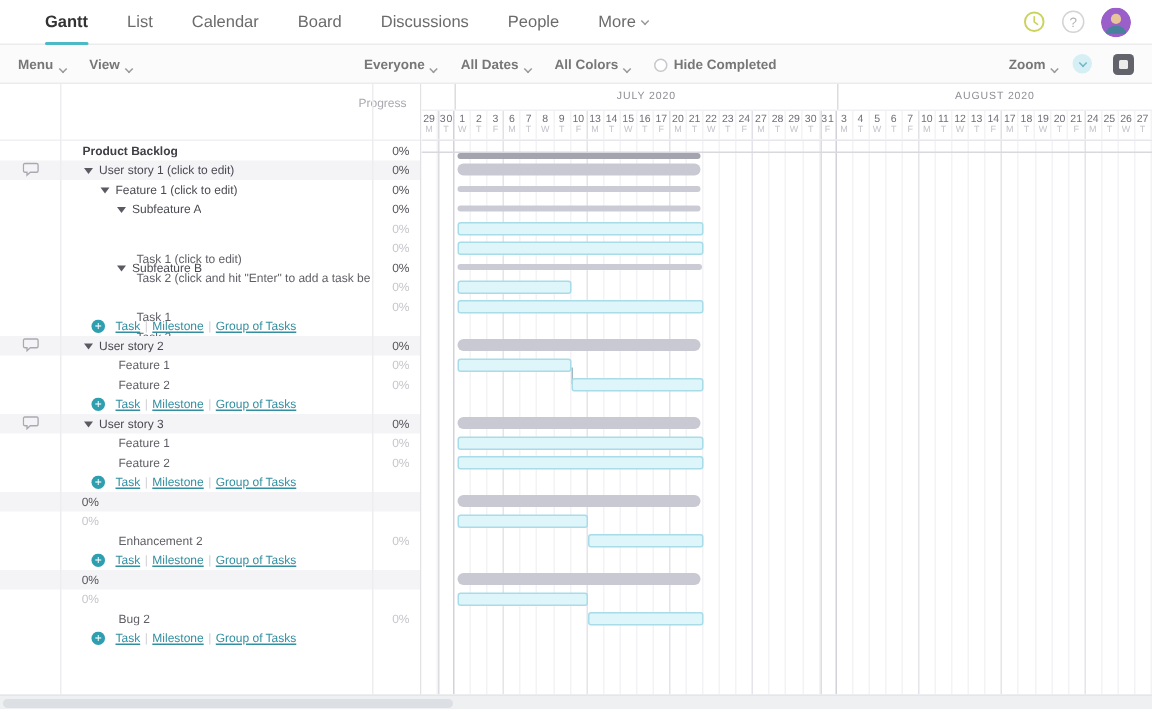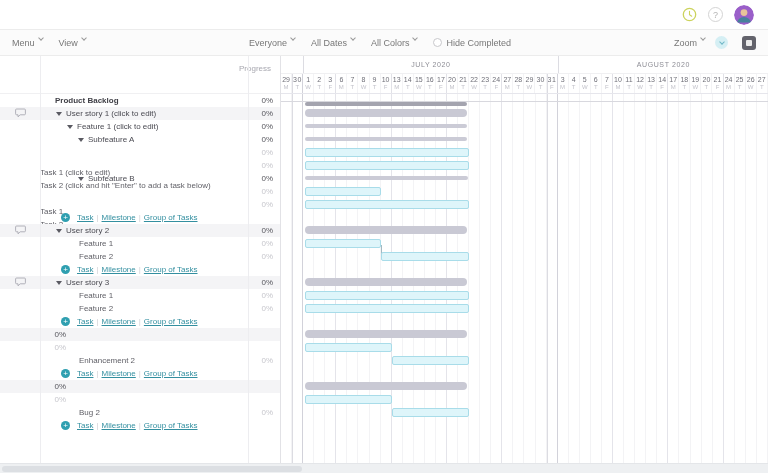--- a/index.html
+++ b/index.html
@@ -19,21 +19,21 @@
        border-bottom:1px solid #999;transform:rotate(45deg);margin-left:4px;margin-top:-2px;}
   .nav-right{margin-left:auto;display:flex;align-items:center;gap:11px;}
   .circle-icon{width:15px;height:15px;border-radius:50%;display:flex;align-items:center;
        justify-content:center;cursor:pointer;}
   .help{border:1px solid #d4d4d4;color:#b3b3b3;font-size:9px;}
   .avatar{width:20px;height:20px;border-radius:50%;overflow:hidden;cursor:pointer;flex:none;}
 
   
   .toolbar{height:26px;background:#fbfbfb;border-bottom:1px solid #ececec;display:flex;
        align-items:center;font-size:9px;color:#777;padding:0 12px;}
-  .tb-item{display:flex;align-items:flex-start;margin-right:16px;cursor:pointer;white-space:nowrap;}
+  .tb-item{display:flex;align-items:flex-end;margin-right:16px;cursor:pointer;white-space:nowrap;font-weight:bold;}
   .spacer{flex:1;}
   .cb-circle{width:9px;height:9px;border:1px solid #c8c8cc;border-radius:50%;background:#fff;
        margin-right:4px;flex:none;}
   .zoom-circle{width:13px;height:13px;border-radius:50%;background:#d5eff4;display:flex;
        align-items:center;justify-content:center;margin-right:14px;cursor:pointer;}
   .zoom-circle .chev{border-color:#6fb7c6;margin:0 0 1px 0;}
   .dark-icon{width:14px;height:14px;border-radius:3px;background:#63636c;display:flex;
        align-items:center;justify-content:center;cursor:pointer;}
   .dark-icon span{width:6px;height:6px;background:#ececec;border-radius:1px;}
 
@@ -49,21 +49,21 @@
   .gutter{width:40px;flex:none;display:flex;align-items:center;justify-content:center;}
   .name{flex:1;display:flex;align-items:center;white-space:nowrap;overflow:hidden;}
   .name .lbl{overflow:hidden;text-overflow:clip;}
   .prog{width:33px;flex:none;text-align:right;padding-right:7px;color:#55555c;font-size:8px;}
   .prog.muted{color:#c6c6cc;}
   .prow.project .lbl{color:#3f3f46;font-weight:bold;}
   .prow.parent .lbl{color:#4a4a52;}
   .caret{width:0;height:0;border-left:3px solid transparent;border-right:3px solid transparent;
        border-top:4px solid #5a5a62;margin-right:4px;flex:none;}
   .lv0{padding-left:15px;}.lv1{padding-left:16px;}.lv2{padding-left:27px;}
-  .lv3{padding-left:38px;}.lv4{margin-top:40px;}.lvleaf{padding-left:39px;}.lvlinks{padding-left:21px;}
+  .lv3{padding-left:38px;}.lv4{padding-left:51px;margin-top:40px;}.lvleaf{padding-left:39px;}.lvlinks{padding-left:21px;}
   .plus{width:9px;height:9px;border-radius:50%;background:#2f9fb0;color:#fff;font-size:8px;
        line-height:9px;text-align:center;margin-right:4px;flex:none;cursor:pointer;}
   .link{color:#338fa0;text-decoration:underline;margin:0 3px;cursor:pointer;}
   .pipe{color:#d0d0d5;}
 
   
   .chart{flex:1;position:relative;overflow:hidden;background:#fff;}
   .chart-header{height:38px;position:relative;z-index:2;background:#fff;}
   .months{height:18px;display:flex;border-bottom:1px solid #f0f0f2;}
   .month{display:flex;align-items:center;justify-content:center;font-size:7px;letter-spacing:.6px;
@@ -92,20 +92,44 @@
   
   .hscroll{height:10px;background:#eef0f2;border-top:1px solid #e4e6e9;position:relative;}
   .hthumb{position:absolute;left:2px;top:2px;width:300px;height:6px;background:#dcdfe3;border-radius:3px;cursor:grab;}
 </style>
 </head>
 <body>
 
 <div class="app">
 
   <div class="nav">
+    <div style="display:flex;align-items:center;height:30px;">
+        <div class="tab active">
+          <span>Gantt</span>
+        </div>
+        <div class="tab">
+          <span>List</span>
+        </div>
+        <div class="tab">
+          <span>Calendar</span>
+        </div>
+        <div class="tab">
+          <span>Board</span>
+        </div>
+        <div class="tab">
+          <span>Discussions</span>
+        </div>
+        <div class="tab">
+          <span>People</span>
+        </div>
+        <div class="tab">
+          <span>More</span>
+          <span class="chev"></span>
+        </div>
+      </div>
     <div class="nav-right">
       <span class="circle-icon">
         <svg width="15" height="15" viewBox="0 0 15 15">
           <circle cx="7.5" cy="7.5" r="6.2" fill="none" stroke="#ccd35d" stroke-width="1.3"></circle>
           <path d="M7.5 4.2v3.4l2.2 1.6" fill="none" stroke="#ccd35d" stroke-width="1.1" stroke-linecap="round"></path>
         </svg>
       </span>
       <span class="circle-icon help">?</span>
       <span class="avatar">
         <svg width="20" height="20" viewBox="0 0 20 20">

